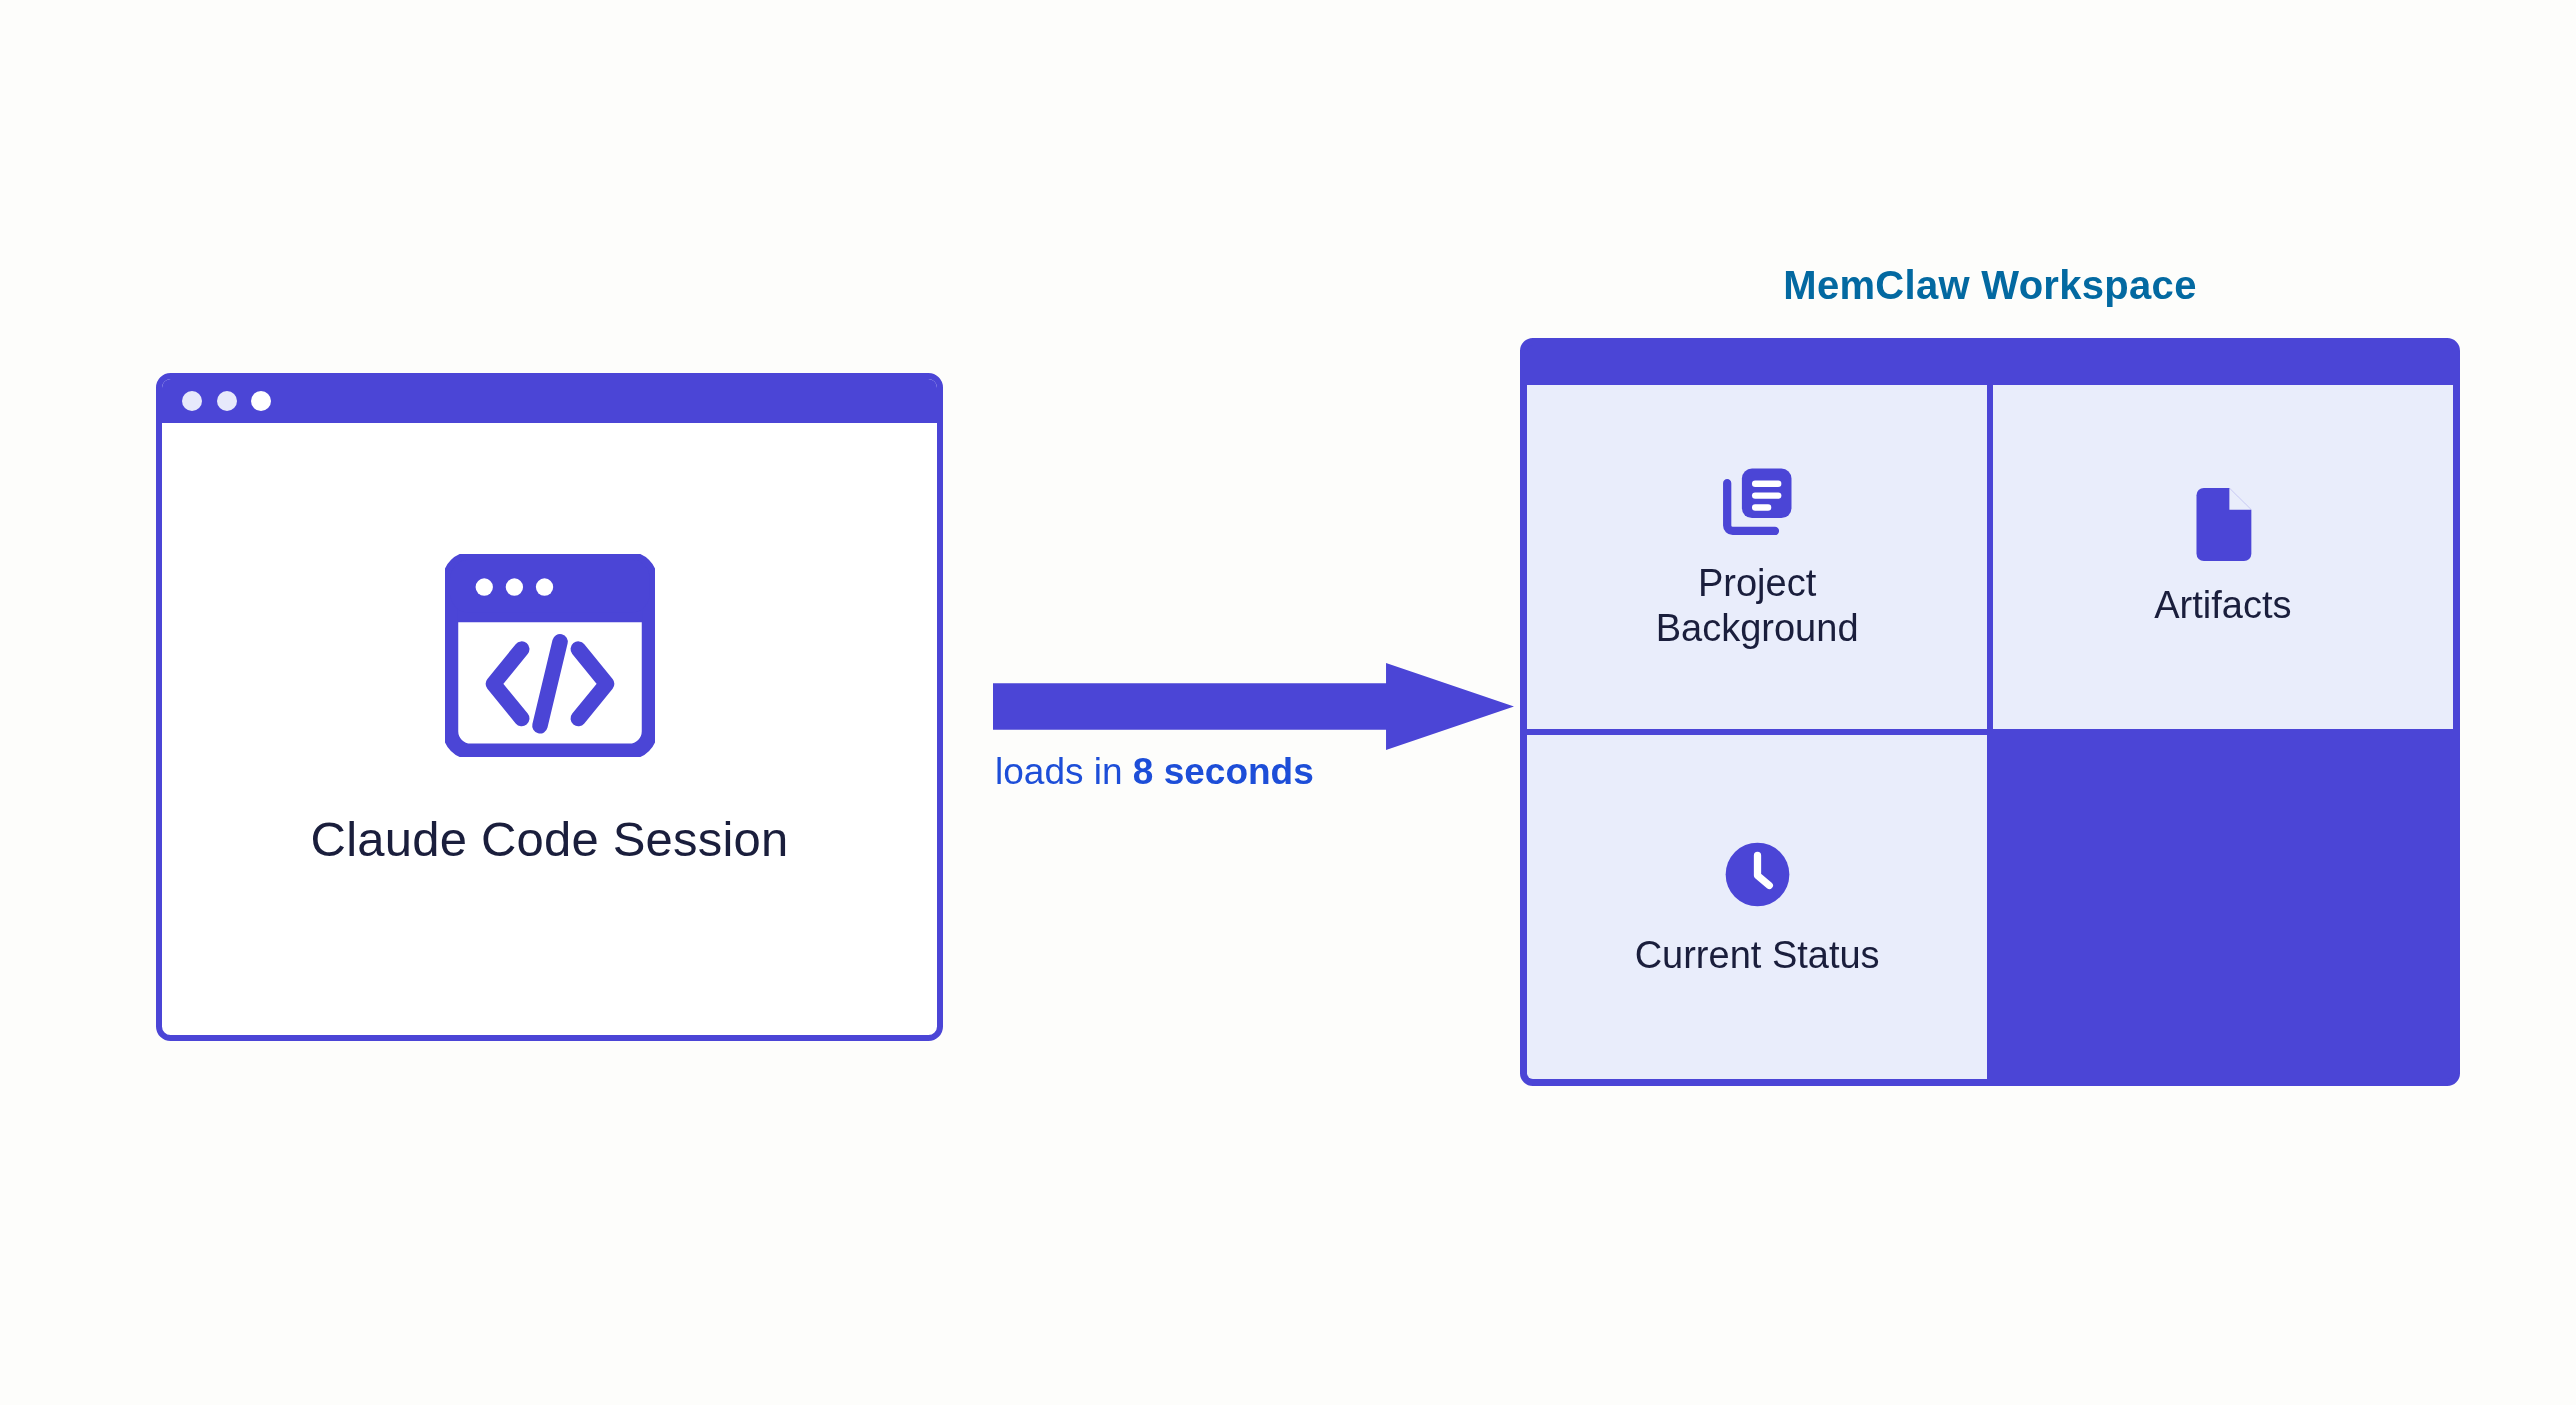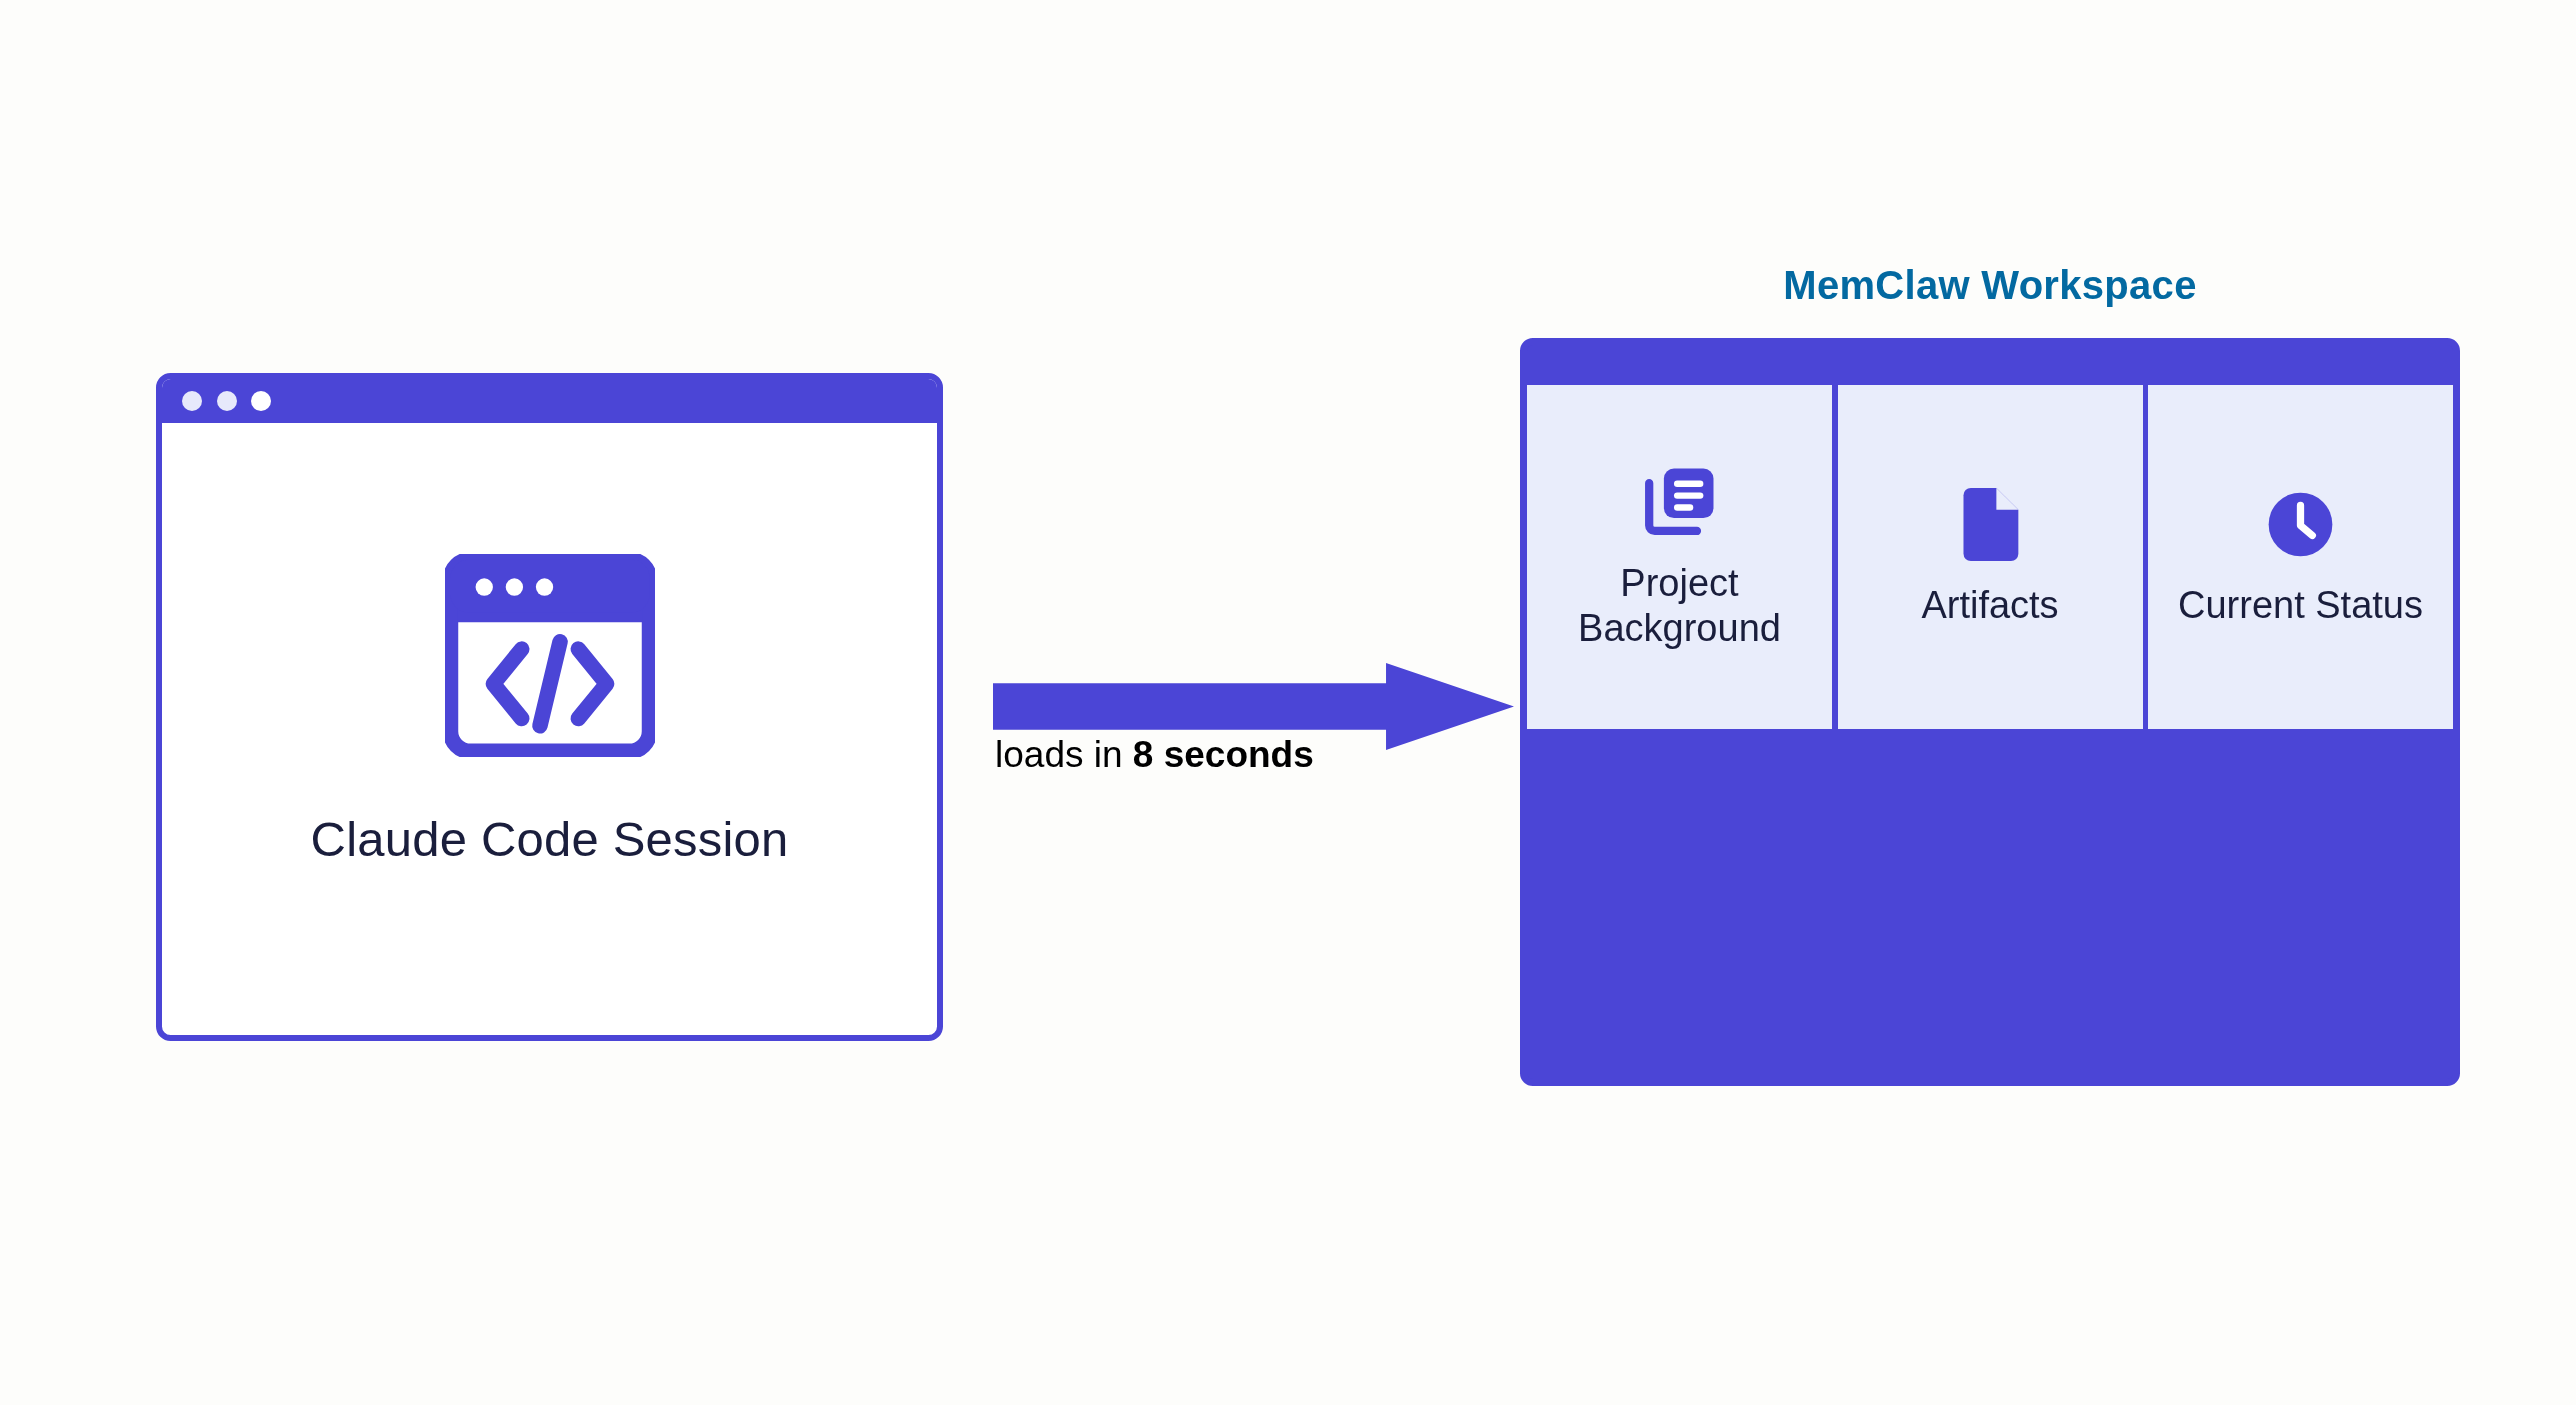--- a/index.html
+++ b/index.html
@@ -84,24 +84,24 @@
   .arrow-group {
     position: absolute;
     left: 993px;
     top: 663px;
     width: 521px;
     height: 87px;
   }
   .arrow-caption {
     position: absolute;
     left: 995px;
-    top: 734px;
+    top: 751px;
     width: 549px;
     font-size: 37px;
-    color: #000000;
+    color: #1d4ed8;
     white-space: nowrap;
   }
   .arrow-caption .bold { font-weight: bold; }
 
   
   .workspace-title {
     position: absolute;
     left: 1519px;
     top: 263px;
     width: 942px;
@@ -127,21 +127,21 @@
     height: 40px;
     background: #4b45d6;
   }
   .workspace-grid {
     position: absolute;
     left: 0;
     top: 40px;
     right: 0;
     bottom: 0;
     display: grid;
-    grid-template-columns: 1fr 1fr 1fr;
+    grid-template-columns: 1fr 1fr;
     grid-template-rows: 1fr 1fr;
     gap: 5.5px;
     background: #4b45d6;
   }
   .quad {
     background: #e9edfb;
     display: flex;
     flex-direction: column;
     align-items: center;
     justify-content: center;

